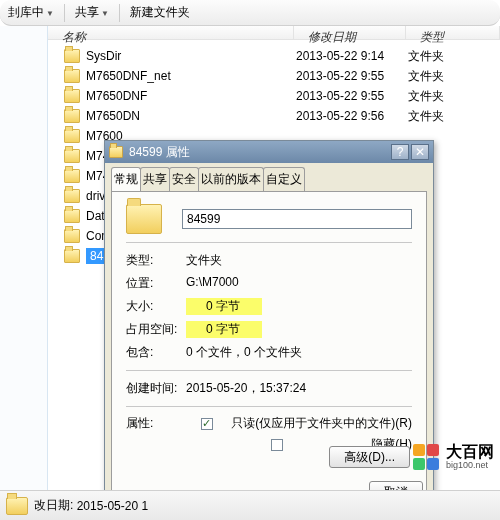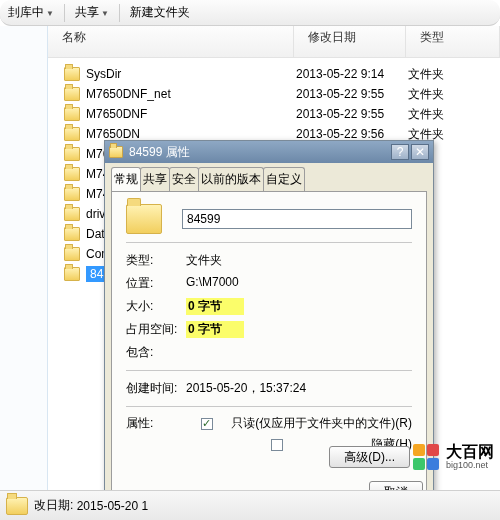--- a/index.html
+++ b/index.html
@@ -9,21 +9,21 @@
   .toolbar { height:26px; border-bottom:1px solid #d0d0d0; display:flex; align-items:center; padding:0 4px; background:linear-gradient(#fcfcfc,#ececec);border-radius:11px; }
   .toolbar .sep { width:1px; height:18px; background:#ccc; margin:0 6px; }
   .toolbar .lbl { padding:0 4px; }
   .toolbar .drop { margin-left:2px; font-size:8px; color:#555; }
 
   
   .explorer { display:flex; height:calc(100% - 26px - 30px); }
   .navpane { width:48px; border-right:1px solid #d8e6f2; background:#fafcfe; }
   .listpane { flex:1; overflow:hidden; position:relative; }
 
-  .colhdr { height:32px; display:flex; background:linear-gradient(#fdfdfd,#f1f1f1); border-bottom:1px solid #e3e3e3; font-size:12px; color:#333; }
+  .colhdr { height:14px; display:flex; background:linear-gradient(#fdfdfd,#f1f1f1); border-bottom:1px solid #e3e3e3; font-size:12px; color:#333;font-style:italic; }
   .colhdr .cell { border-right:1px solid #e3e3e3; padding:3px 14px 0 14px; }
   .c-name{width:246px;} .c-date{width:112px;} .c-type{flex:1;}
 
   .rows { padding-top:6px; }
   .row { height:20px; display:flex; align-items:center; }
   .row .name { width:246px; display:flex; align-items:center; padding-left:16px; }
   .row .date { width:112px; padding-left:2px; }
   .row .type { flex:1; padding-left:2px; }
   .row.sel .name span.txt { background:#3399ff; color:#fff; padding:1px 4px; }
   .folder-icon { width:16px; height:14px; margin-right:6px;
@@ -55,21 +55,21 @@
 
   .proptop { display:flex; align-items:center; margin-bottom:8px; }
   .bigfolder { width:36px; height:30px; background:linear-gradient(#fff2b3,#f2cf5e); border:1px solid #d6b24a; border-radius:2px; position:relative; margin-right:20px; }
   .bigfolder::before{content:"";position:absolute;top:-7px;left:0;width:12px;height:7px;background:#f5da7e;border:1px solid #d6b24a;border-bottom:none;border-radius:2px 2px 0 0;}
   .nameinput { flex:1; height:20px; border:1px solid #7a8a99; padding:1px 4px; font-size:12px; background:#fff; }
 
   .hr { border-top:1px solid #c8c8c8; margin:6px 0; }
   .kv { display:flex; padding:3px 0; font-size:12px; }
   .kv .k { width:60px; }
   .kv .v { flex:1; }
-  .hl { background:#fbfd6a; display:inline-block; padding:0 22px 0 2px;font-weight:bold;}
+  .hl { background:#fbfd6a; display:inline-block; padding:0 22px 0 20px;}
 
   .attrs { display:flex; align-items:center; padding:2px 0;justify-content:space-between; }
   .attrs .k{width:60px;}
   .chk { width:12px; height:12px; border:1px solid #7a8a99; background:#fff; margin-right:4px; display:inline-flex; align-items:center; justify-content:center; font-size:11px; color:#2b6a2b; }
 
   .advbtn, .dlgbtn { height:22px; border:1px solid #8a8a8a; background:linear-gradient(#fefefe,#e2e2e2); font-size:12px; padding:0 14px; border-radius:3px; }
   .advbtn { position:absolute; right:16px; bottom:22px; }
   .dlgbtns { position:absolute; right:10px; bottom:6px; display:flex; gap:6px; }
 
   
@@ -225,20 +225,21 @@
     <div class="kv">
         <span class="k">大小:</span>
         <span class="v"><span class="hl">0 字节</span></span>
       </div>
     <div class="kv">
         <span class="k">占用空间:</span>
         <span class="v"><span class="hl">0 字节</span></span>
       </div>
     <div class="kv">
         <span class="k">包含:</span>
+        <span class="v">0 个文件，0 个文件夹</span>
       </div>
     <div class="hr"></div>
     <div class="kv">
         <span class="k">创建时间:</span>
         <span class="v">2015-05-20，15:37:24</span>
       </div>
     <div class="hr"></div>
     <div class="attrs">
       <span class="k">属性:</span>
       <span class="chk">✓</span>

